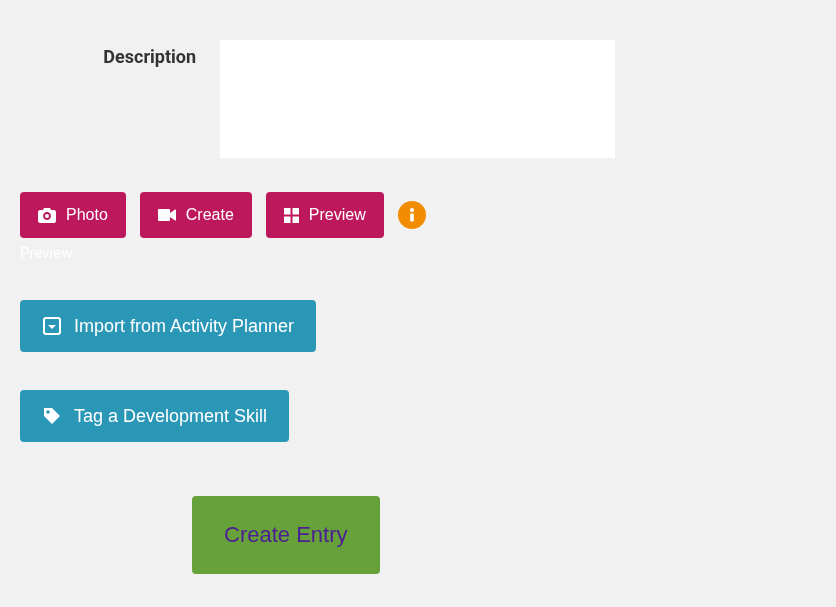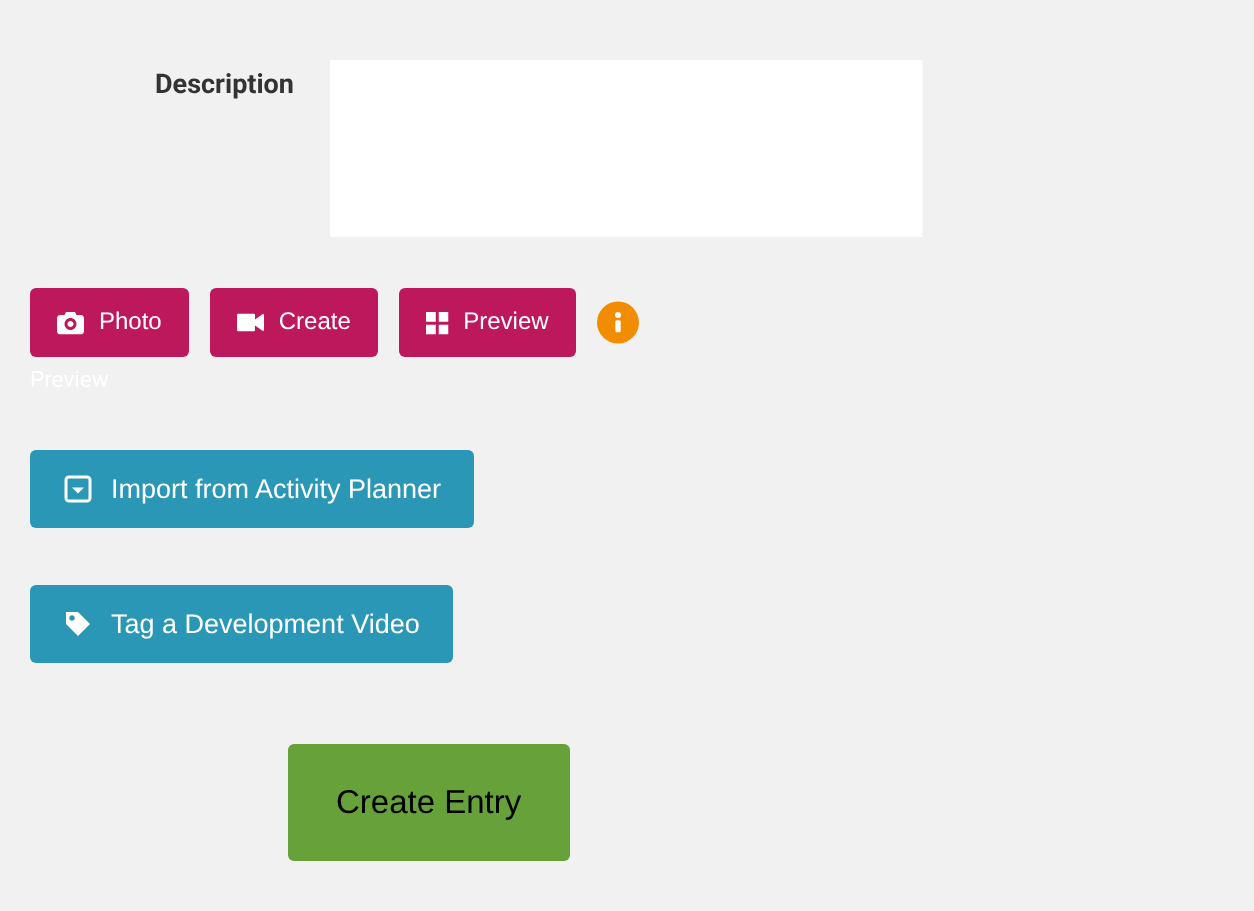--- a/index.html
+++ b/index.html
@@ -88,21 +88,21 @@
       padding: 0 22px;
       height: 52px;
       font-size: 18px;
       cursor: pointer;
     }
     .btn-green {
       display: inline-flex;
       align-items: center;
       justify-content: center;
       background: #66a13a;
-      color: #000000;
+      color: #4c1d95;
       border: none;
       border-radius: 4px;
       padding: 0 32px;
       height: 78px;
       font-size: 22px;
       cursor: pointer;
     }
     .action-block {
       margin-top: 38px;
     }
@@ -166,21 +166,21 @@
         <span>Import from Activity Planner</span>
       </button>
     </div>
 
     <div class="action-block">
       <button class="btn-teal">
         <svg class="icon-svg" width="20" height="20" viewBox="0 0 20 20" fill="#ffffff">
           <path d="M2 2 L10 2 L18 10 L10 18 L2 10 Z"></path>
           <circle cx="6" cy="6" r="1.8" fill="#2b97b7"></circle>
         </svg>
-        <span>Tag a Development Video</span>
+        <span>Tag a Development Skill</span>
       </button>
     </div>
   </div>
 </div>
 
 <div class="submit-row">
   <button class="btn-green">
     <span>Create Entry</span>
   </button>
 </div>

